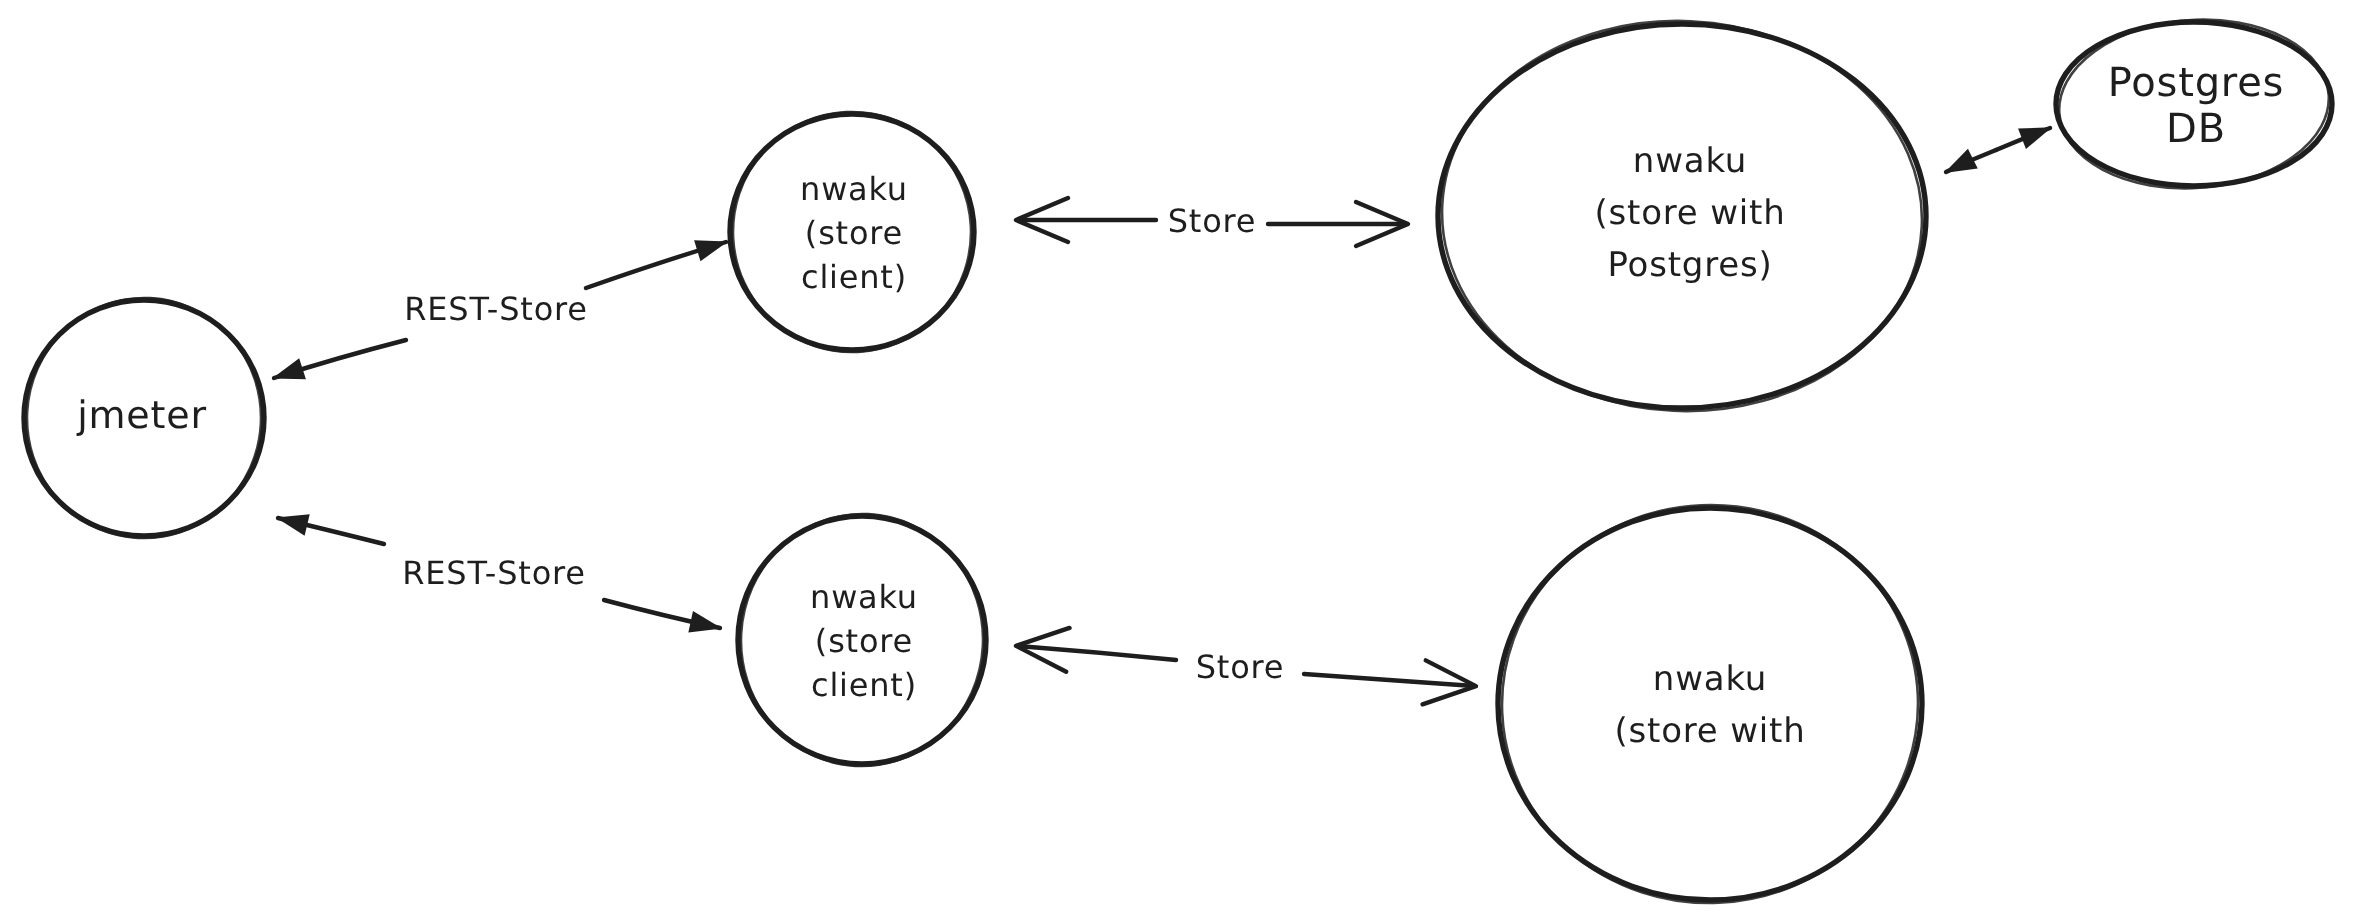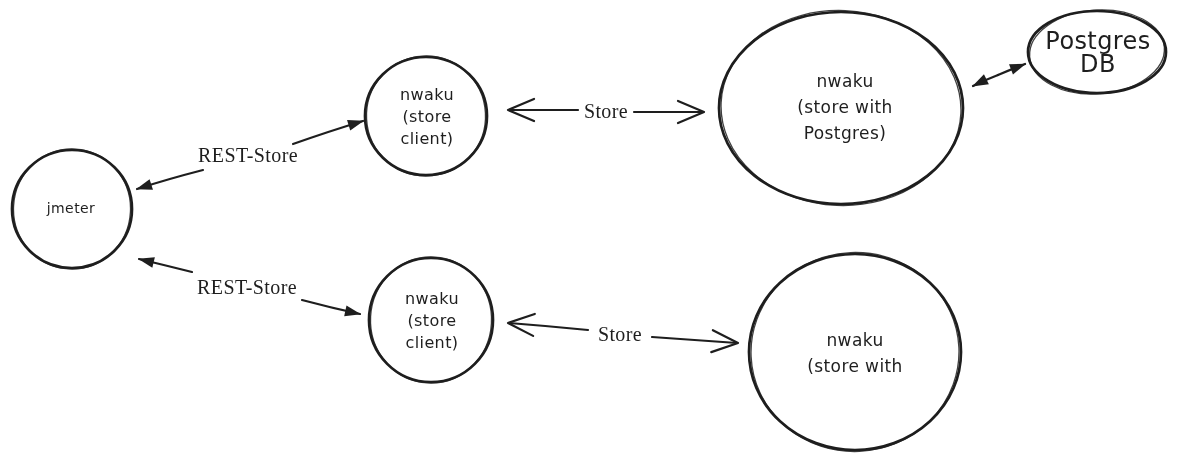--- a/index.html
+++ b/index.html
@@ -21,22 +21,22 @@
   .label {
     position: absolute;
     transform: translate(-50%, -50%);
     text-align: center;
     color: var(--stroke);
     white-space: nowrap;
     letter-spacing: 0.4px;
   }
   .node-label-sm { font-size: 16px; line-height: 22px; }
   .node-label-lg { font-size: 17px; line-height: 26px; }
-  .node-label-db { font-size: 24px; line-height: 23px; }
-  .edge-label { font-size: 20px; line-height: 22px; font-family: Liberation Serif, serif; }
+  .node-label-db { font-size: 20px; line-height: 23px; }
+  .edge-label { font-size: 16px; line-height: 22px; }
 </style>
 </head>
 <body>
 
 <div id="canvas">
 
   <svg id="shapes" width="1178" height="458" viewBox="0 0 1178 458" xmlns="http://www.w3.org/2000/svg">
     <defs>
       <marker id="mFill" orient="auto" markerUnits="userSpaceOnUse" markerWidth="20" markerHeight="16" refX="16" refY="8">
         <path d="M1,2.5 L17,8 L1,13.5 Z" class="fillhead"></path>
@@ -95,21 +95,21 @@
       <path class="edge" d="M 192 272 Q 164 265 139 259" marker-end="url(#mFill)"></path>
       <path class="edge" d="M 302 300 Q 332 308 360 314" marker-end="url(#mFill)"></path>
     </g>
 
     <g>
       <path class="edge" d="M 588 330 Q 548 326 509 323" marker-end="url(#mChev)"></path>
       <path class="edge" d="M 652 337 Q 696 340 737 343" marker-end="url(#mChev)"></path>
     </g>
   </svg>
 
-  <div class="label node-label-sm" style="left:71px; top:208px; font-size:14px;">
+  <div class="label node-label-sm" style="left:71px; top:208px; font-size:19px;">
     <div>jmeter</div>
   </div>
 
   <div class="label node-label-sm" style="left:427px; top:117px;">
     <div>nwaku</div>
     <div>(store</div>
     <div>client)</div>
   </div>
 
   <div class="label node-label-sm" style="left:432px; top:321px;">

